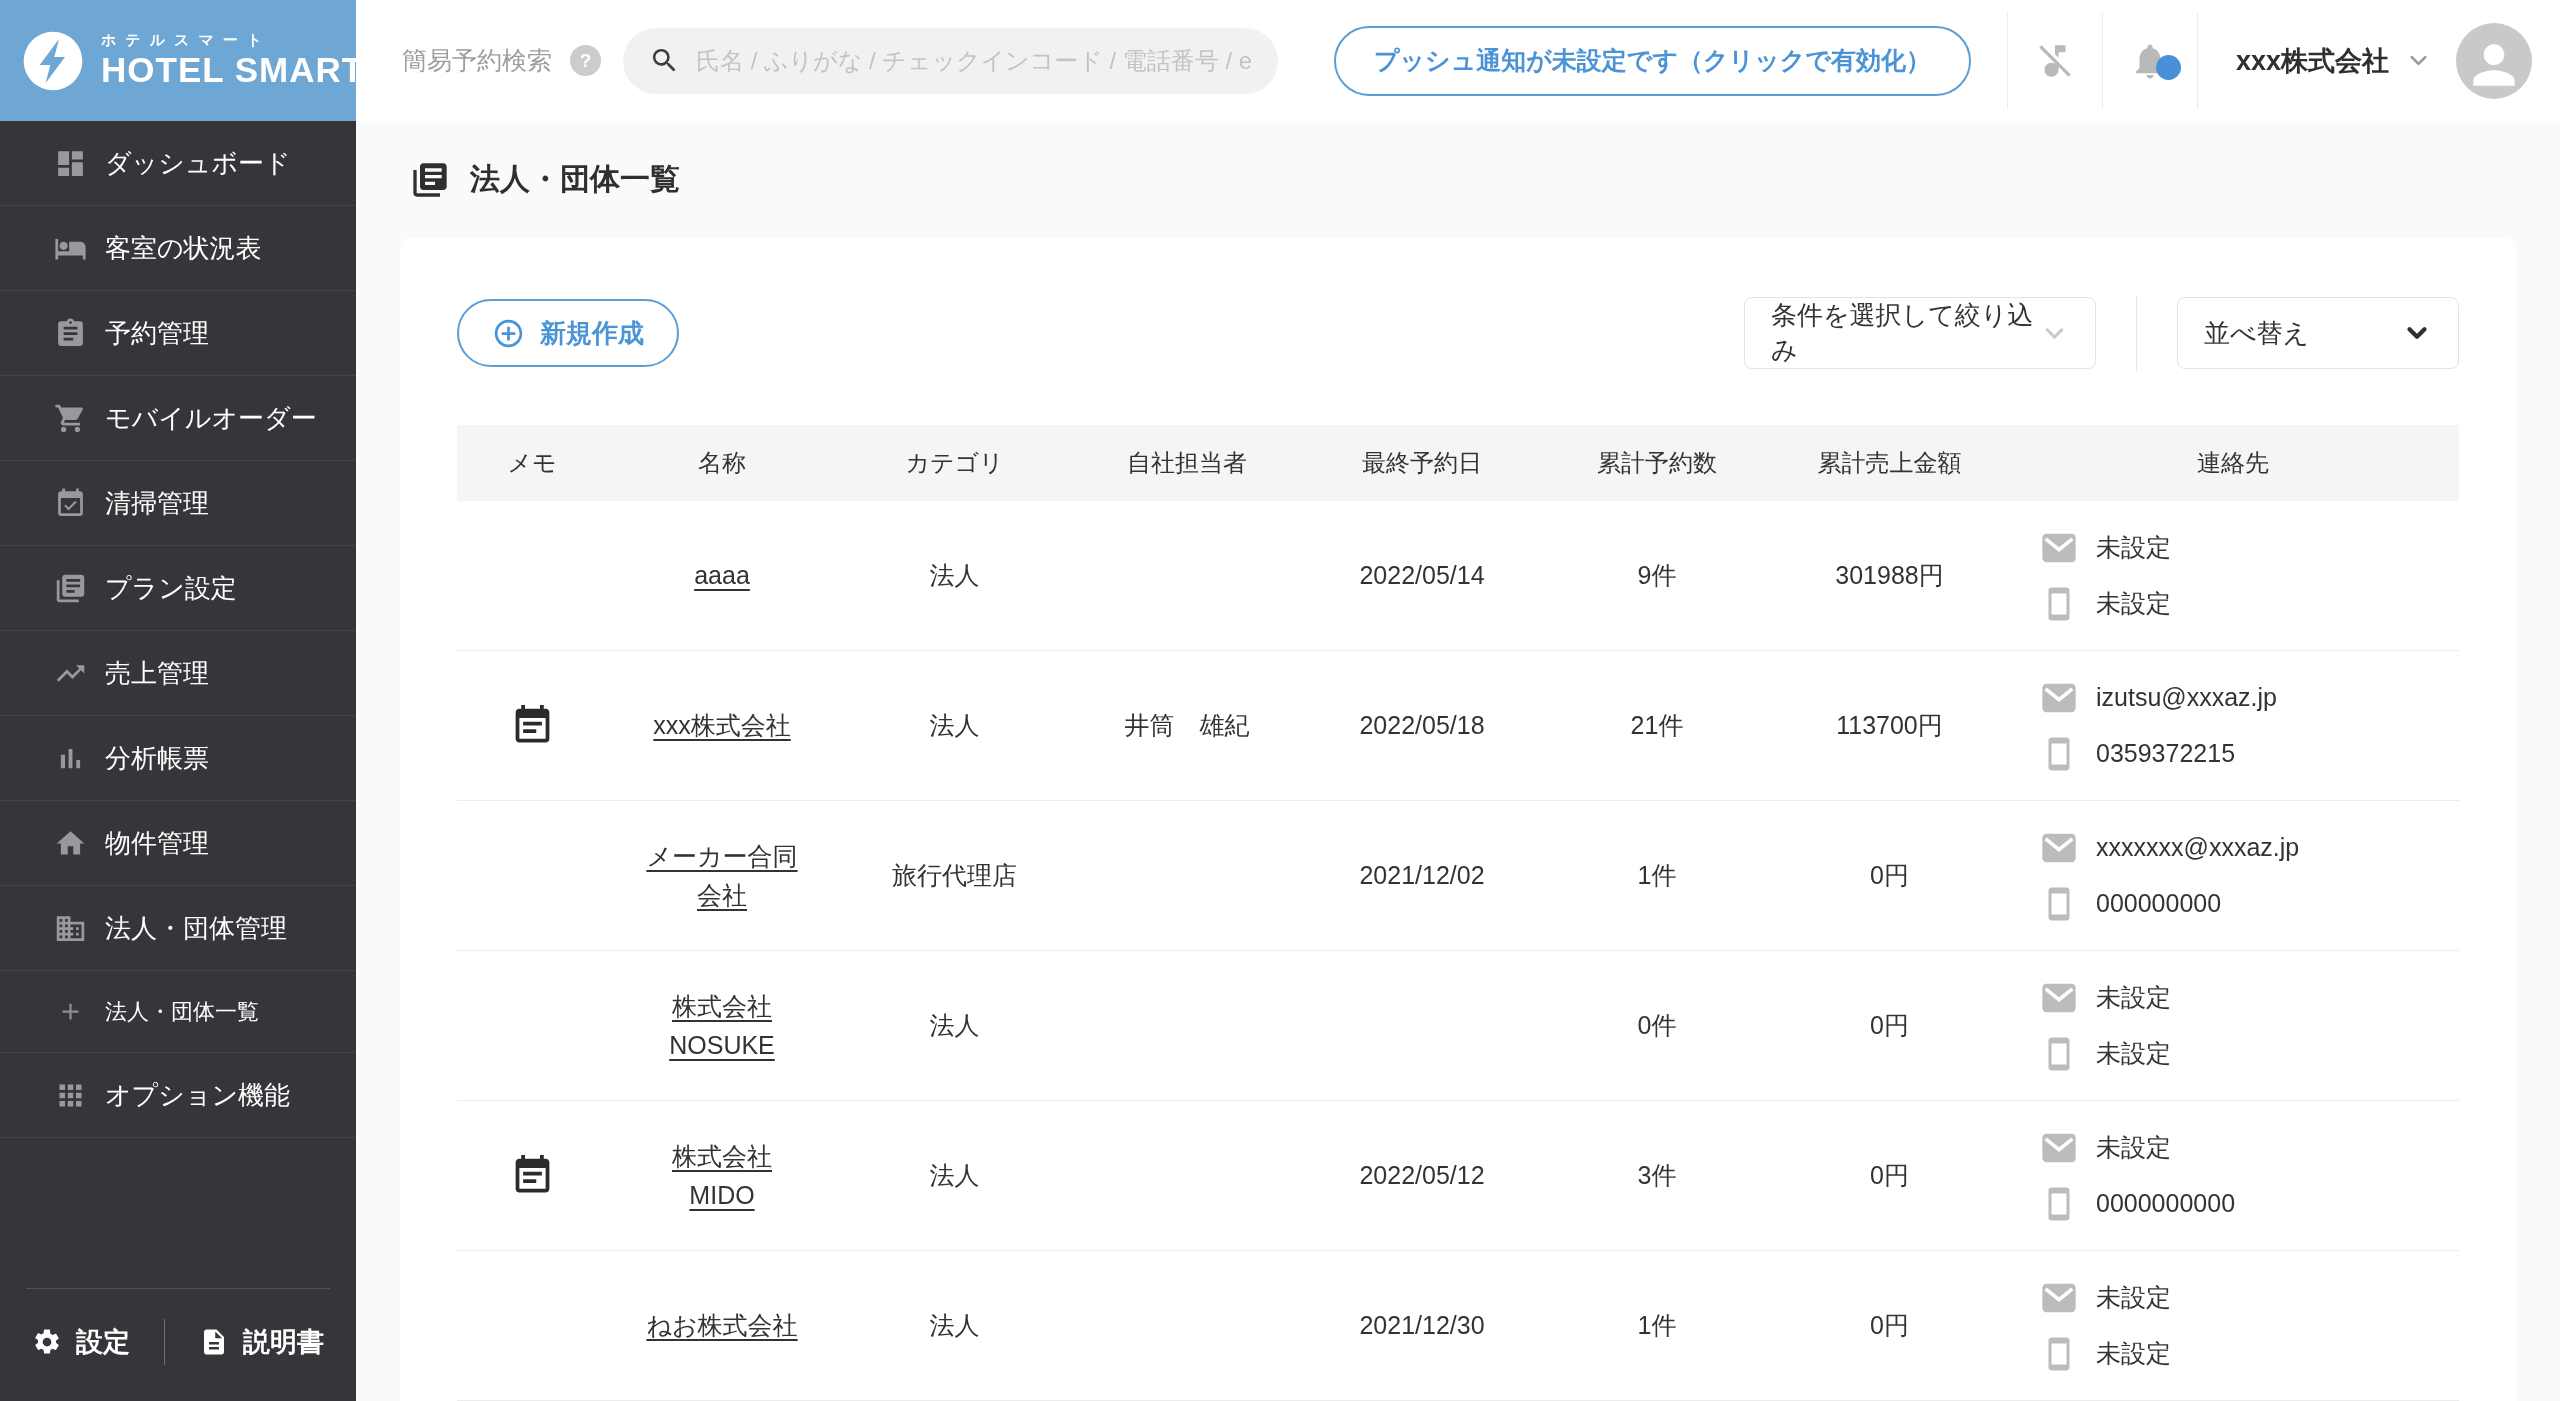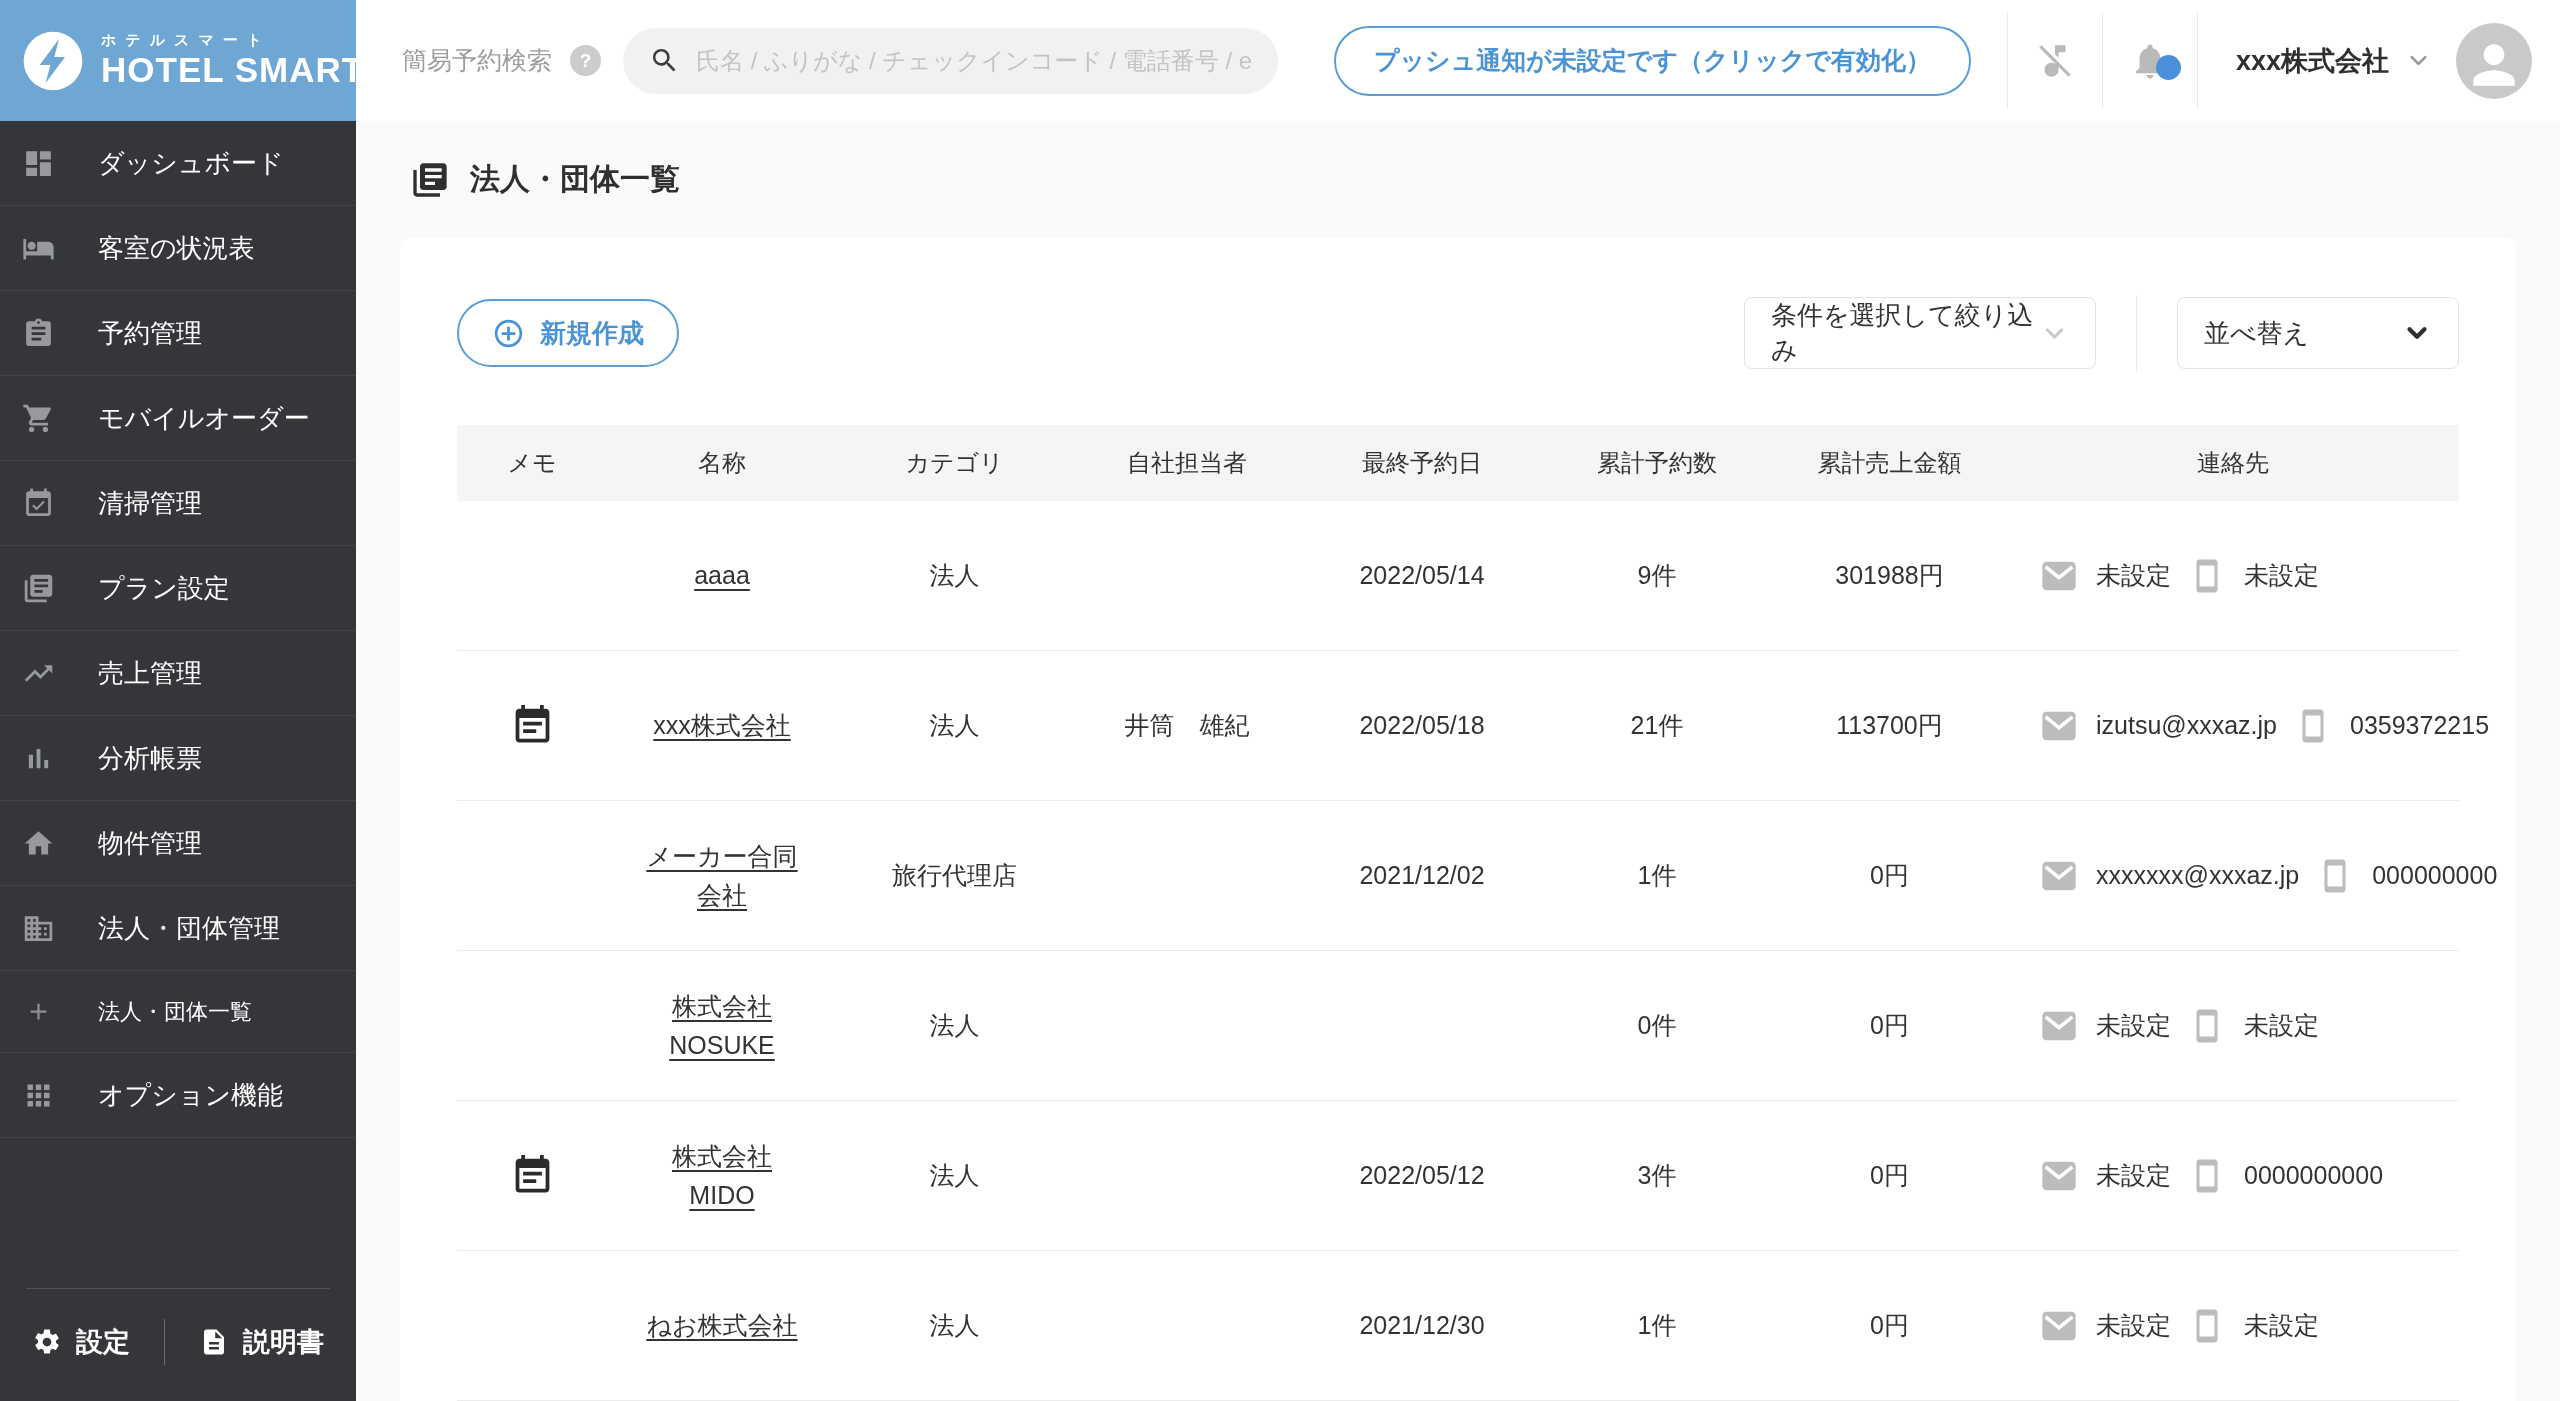--- a/index.html
+++ b/index.html
@@ -7,21 +7,21 @@
   body{font-family:"Liberation Sans","DejaVu Sans",sans-serif;background:#fafafa;color:#333}
   .app{display:flex;width:100%;height:100%}
 
   
   .sidebar{width:356px;background:#343639;flex-shrink:0;display:flex;flex-direction:column}
   .logo{height:121px;background:#6ea7d4;display:flex;align-items:center;padding-left:21px;gap:16px;cursor:pointer}
   .logo-mark svg{width:64px;height:64px;display:block}
   .logo-text .jp{color:#fff;font-size:15px;font-weight:bold;letter-spacing:9px;white-space:nowrap}
   .logo-text .en{color:#fff;font-size:35px;font-weight:bold;letter-spacing:1px;white-space:nowrap}
   .side-nav{flex:1}
-  .side-item{height:85px;display:flex;align-items:center;padding-left:20px;gap:42px;border-bottom:1px solid rgba(255,255,255,.08);cursor:pointer}
+  .side-item{height:85px;display:flex;align-items:center;padding-left:52px;gap:17px;border-bottom:1px solid rgba(255,255,255,.08);cursor:pointer}
   .side-item .icon{width:36px;display:flex;justify-content:center;color:#97999c}
   .side-item .icon svg{width:33px;height:33px}
   .side-label{color:#fff;font-size:26px;white-space:nowrap}
   .side-item.sub{height:82px}
   .side-item.sub .icon{color:#8d8f92}
   .side-item.sub .icon svg{width:27px;height:27px}
   .side-item.sub .side-label{font-size:22px}
   .side-footer{margin:0 26px;border-top:1px solid rgba(255,255,255,.14);padding:30px 0 36px;display:flex;align-items:center;justify-content:center;gap:34px}
   .footer-item{display:flex;align-items:center;gap:14px;color:#fff;font-size:27px;font-weight:bold;cursor:pointer;background:none;border:none}
   .footer-item .icon{color:#fff;display:flex}
@@ -76,21 +76,21 @@
   
   .table{margin-top:54px}
   .thead,.trow{display:grid;grid-template-columns:150px 230px 235px 230px 240px 230px 235px 1fr;align-items:center}
   .thead{height:76px;background:#f5f5f5}
   .th{text-align:center;font-size:24px;font-weight:normal;color:#333}
   .trow{min-height:150px;border-bottom:1px solid #ececec}
   .cell{text-align:center;font-size:25px;color:#333}
   .memo-cell .icon{display:inline-flex;color:#2b2b2b;vertical-align:middle}
   .memo-cell .icon svg{width:45px;height:45px}
   .name-link{display:inline-block;max-width:164px;color:#333;text-decoration:underline;text-underline-offset:5px;line-height:1.55;cursor:pointer}
-  .contact-cell{display:flex;flex-direction:row;gap:16px;padding:18px 0 18px 32px;text-align:left}
+  .contact-cell{display:flex;flex-direction:column;gap:16px;padding:18px 0 18px 32px;text-align:left}
   .contact-line{display:flex;align-items:center;gap:17px;font-size:25px;color:#333;min-height:40px}
   .contact-line .icon{width:40px;display:flex;justify-content:center;color:#bcbcbc;flex-shrink:0}
   .contact-line .icon.mail svg{width:40px;height:40px}
   .contact-line .icon.phone svg{width:36px;height:40px}
   .contact-line:empty{display:none}
 </style>
 </head>
 <body>
 
 <div class="app">

